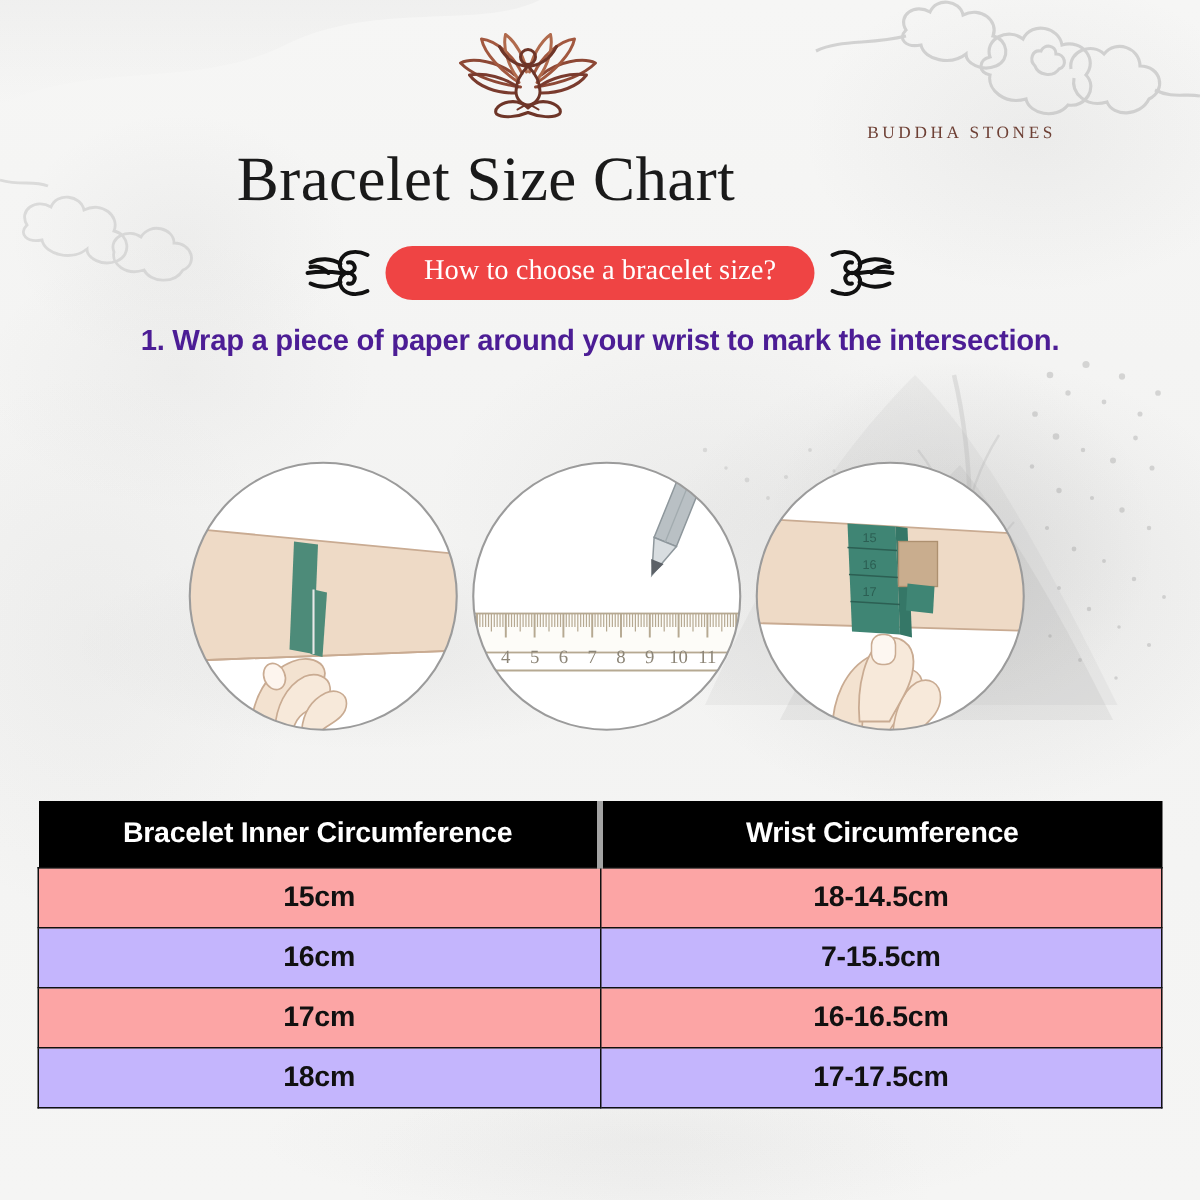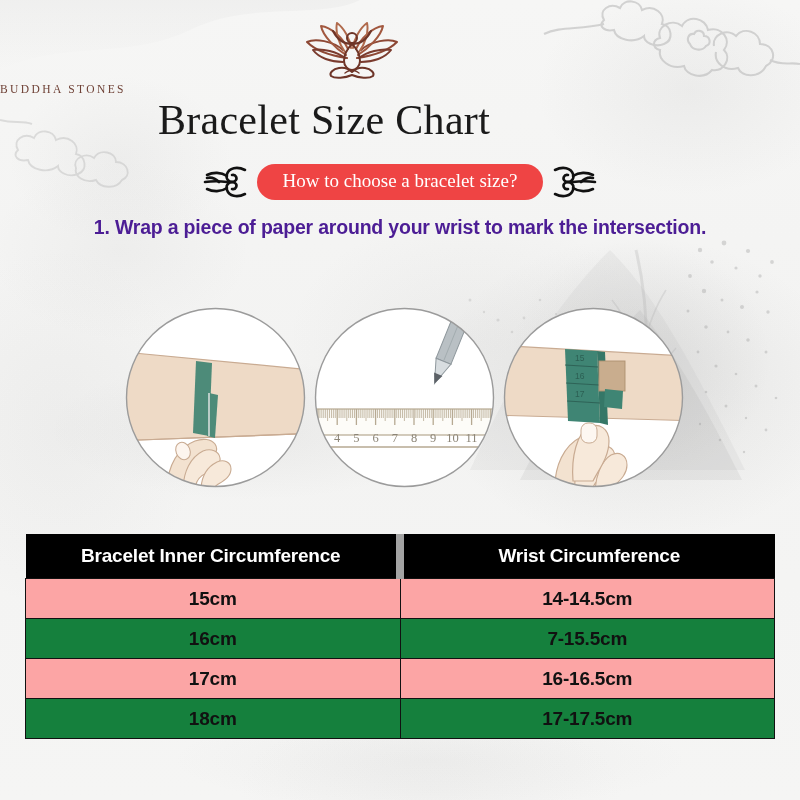--- a/index.html
+++ b/index.html
@@ -35,21 +35,21 @@
     inset: 0;
     pointer-events: none;
   }
 
   
   #logo-block {
     position: absolute;
     top: 22px;
     left: 0;
     width: 704px;
-    text-align: left;
+    text-align: right;
   }
   #logo-mark { display: block; margin: 0 auto; }
   #logo-word {
     font-family: "Liberation Serif", serif;
     font-size: 11.5px;
     letter-spacing: 2.4px;
     color: #6e4035;
     margin-top: 1px;
   }
 
@@ -138,34 +138,34 @@
     color: #ffffff;
     font-family: "Liberation Sans", sans-serif;
     font-size: 19px;
     font-weight: 700;
     letter-spacing: -0.2px;
     height: 44px;
     padding: 0;
     text-align: center;
     border: none;
   }
-  #size-table th.col-a { border-right: 8px solid #a3a3a3; }
+  #size-table th.col-a { border-right: 4px solid #a3a3a3; }
   #size-table td {
     font-family: "Liberation Sans", sans-serif;
     font-size: 19px;
     font-weight: 700;
     color: #111111;
     height: 39px;
     padding: 0;
     text-align: center;
     border: 1.5px solid #111111;
     letter-spacing: -0.2px;
   }
   #size-table tr.odd td { background: #fca5a5; }
-  #size-table tr.even td { background: #15803d; }
+  #size-table tr.even td { background: #c4b5fd; }
 </style>
 </head>
 <body>
 
 <div id="page">
   <svg id="bg-svg" width="800" height="800" viewBox="0 0 800 800">
     <defs>
       <linearGradient id="mistTop" x1="0" y1="0" x2="0" y2="1">
         <stop offset="0%" stop-color="#d9d9d9" stop-opacity="0.45"></stop>
         <stop offset="100%" stop-color="#d9d9d9" stop-opacity="0"></stop>
@@ -575,21 +575,21 @@
 <table id="size-table">
   <thead>
     <tr>
       <th class="col-a">Bracelet Inner Circumference</th>
       <th>Wrist Circumference</th>
     </tr>
   </thead>
   <tbody id="size-table-body">
       <tr class="odd">
         <td>15cm</td>
-        <td>14-14.5cm</td>
+        <td>18-14.5cm</td>
       </tr>
       <tr class="even">
         <td>16cm</td>
         <td>7-15.5cm</td>
       </tr>
       <tr class="odd">
         <td>17cm</td>
         <td>16-16.5cm</td>
       </tr>
       <tr class="even">

